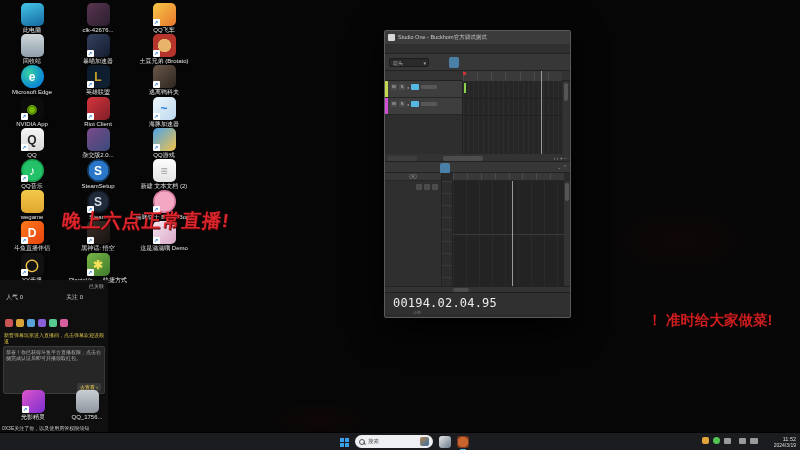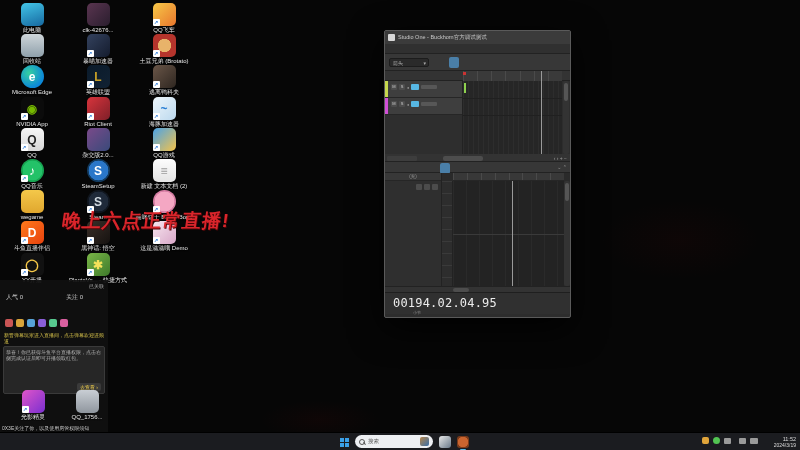--- a/index.html
+++ b/index.html
@@ -294,20 +294,21 @@
       <div class="dicon" style="left: 69px; top: 253px;">
     <div class="dicon-img sc" style="background: linear-gradient(135deg, rgb(122, 182, 72), rgb(62, 122, 42));">
       <span class="dicon-glyph" style="color: rgb(245, 226, 90);">✱</span>
     </div>
     <div class="dicon-label">PlantsVs... - 快捷方式</div>
   </div>
     </div>
 
   <div class="red-main">晚上六点正常直播!</div>
   <div class="red-bottom">
+    <div>！ 准时给大家做菜!</div>
   </div>
 
   <div class="so">
     <div class="so-titlebar">
       <div class="so-appicon"></div>
       <div class="so-title">Studio One - Buckhorn官方调试测试</div>
       <div class="so-ctrls">
           <span></span>
           <span></span>
           <span></span>

